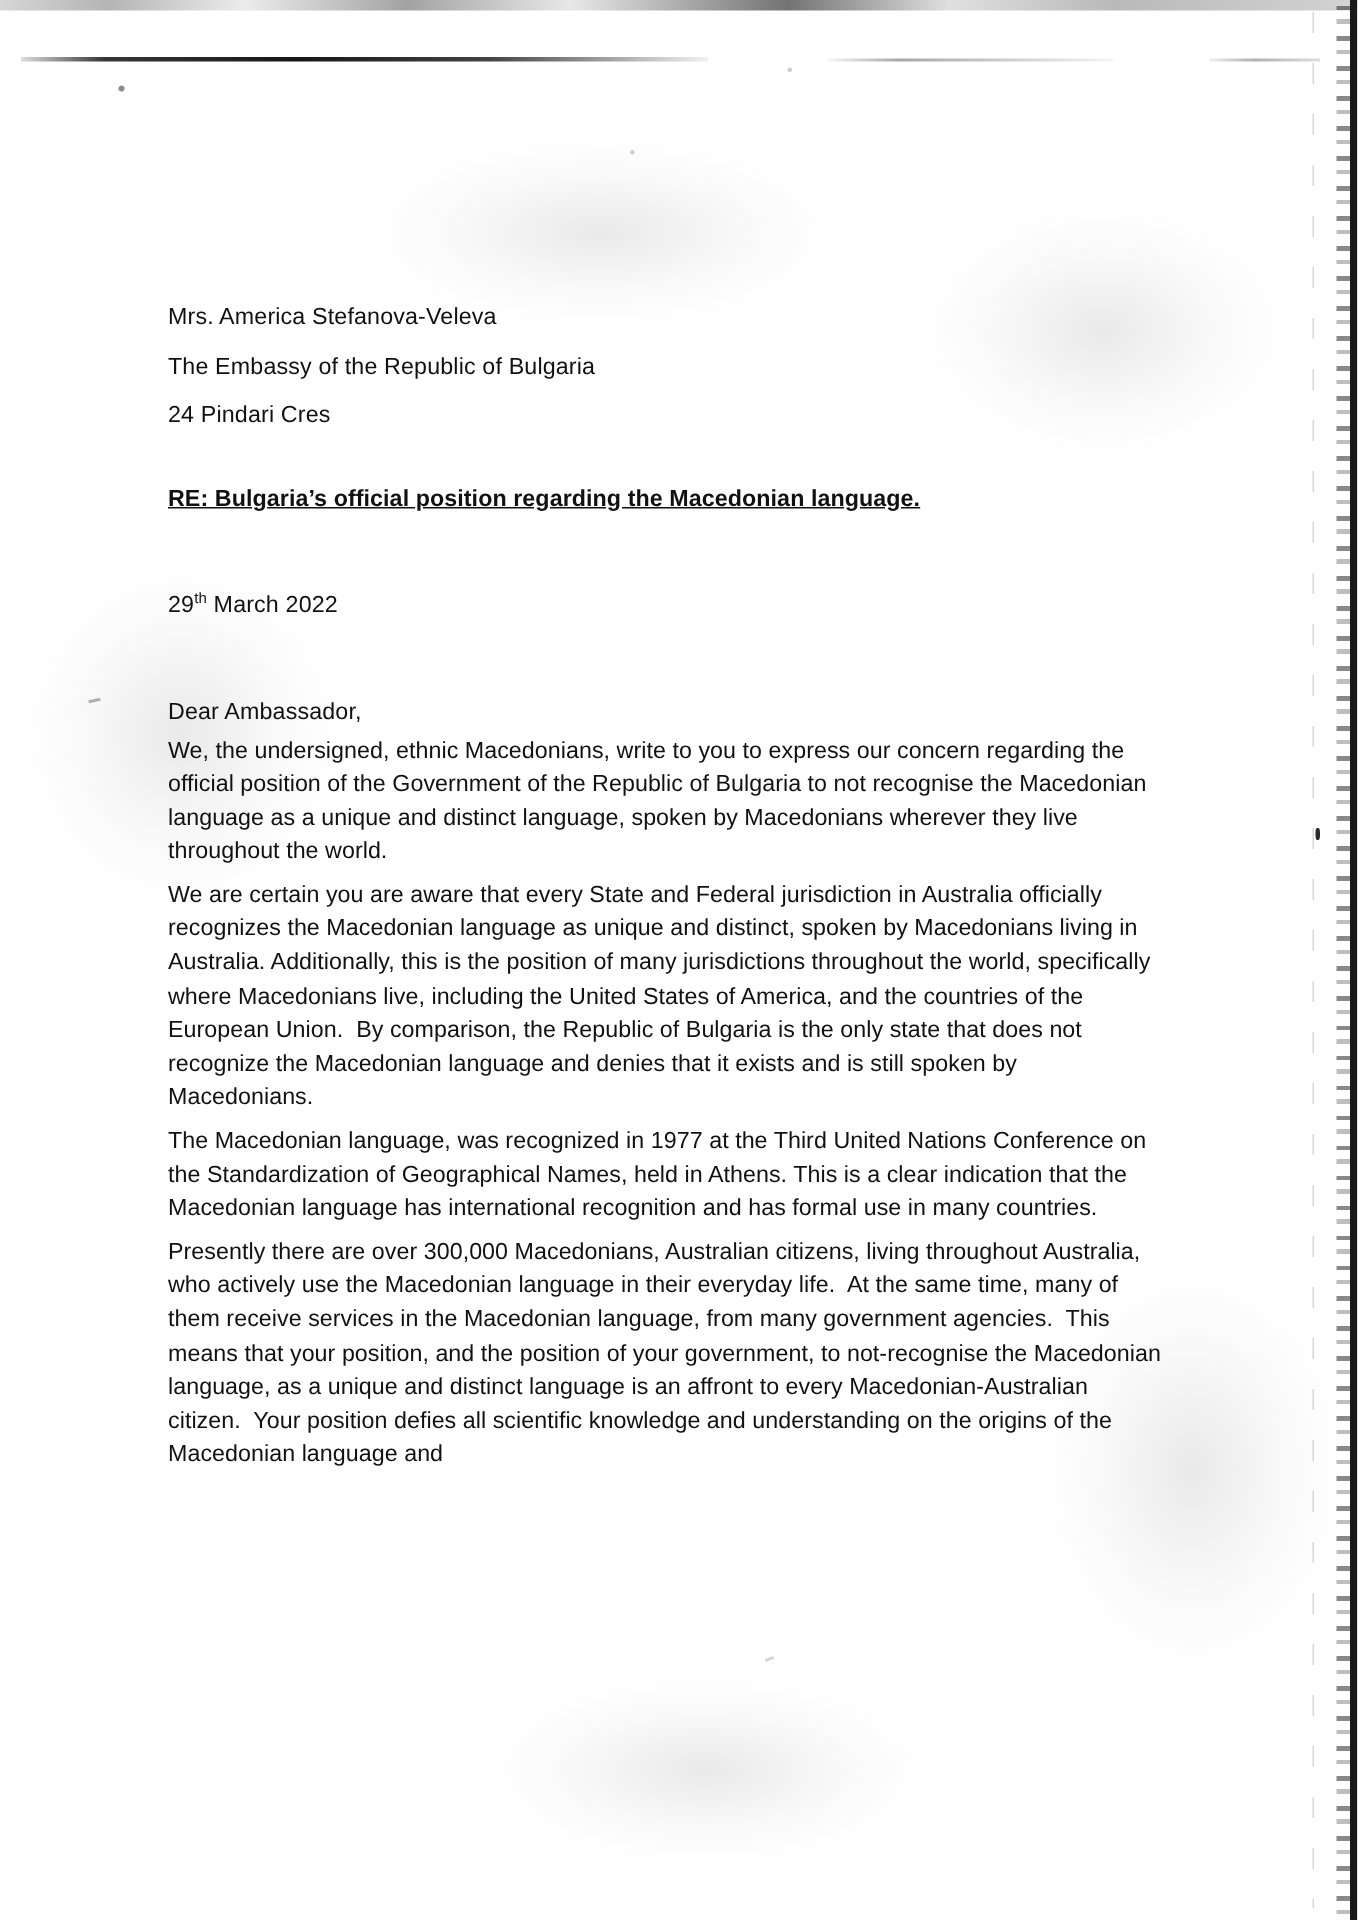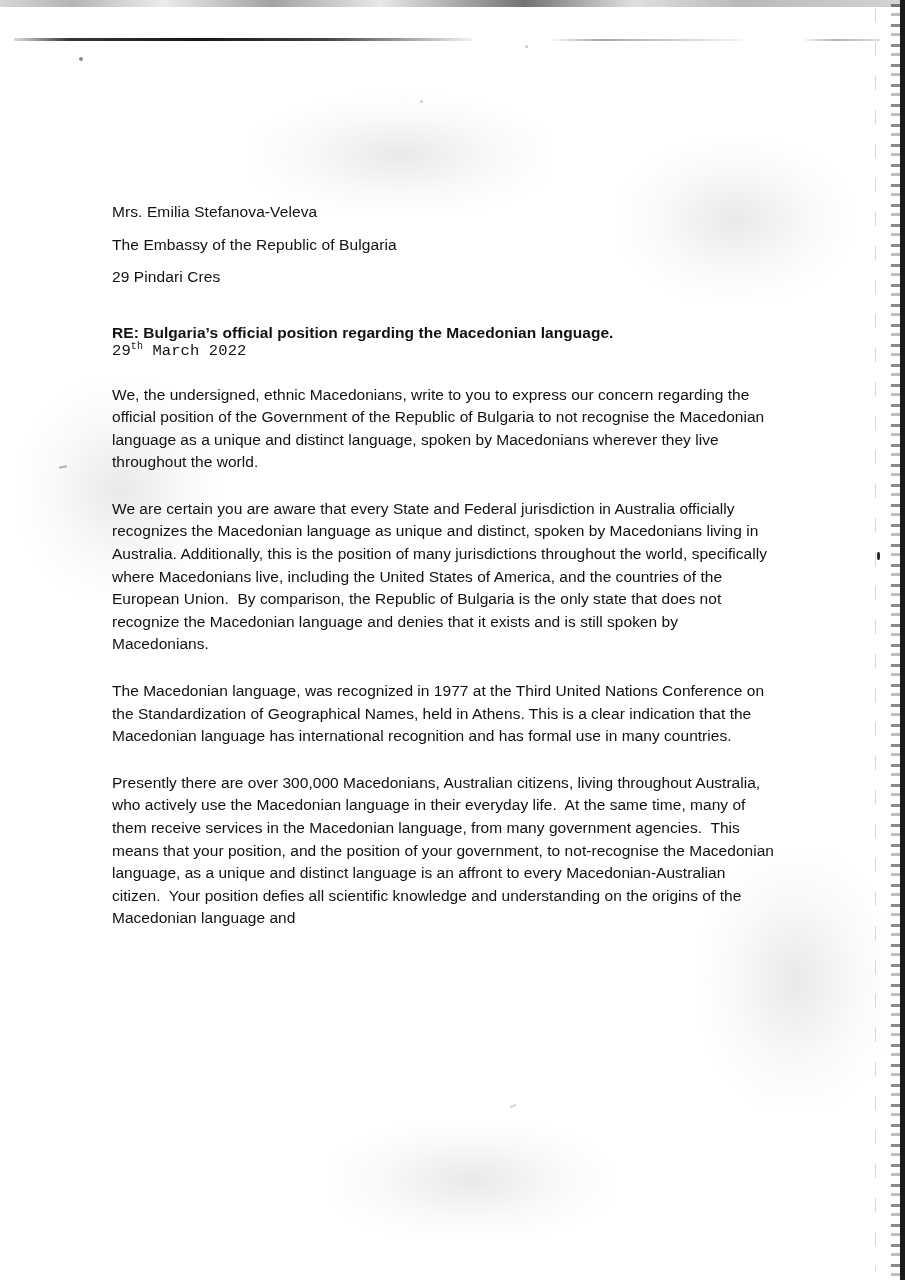--- a/index.html
+++ b/index.html
@@ -157,44 +157,45 @@
     letter-spacing: 0.1px;
     white-space: nowrap;
   }
 
   .subject {
     font-size: 15.5px;
     font-weight: bold;
     letter-spacing: 0.05px;
     margin-top: 30px;
     white-space: nowrap;
+    text-decoration: underline;
   }
 
   .date {
     font-size: 15.5px;
+    margin-top: 53px;
     letter-spacing: 0.1px;
-    font-family: Liberation Mono, monospace;
   }
   .date sup {
     font-size: 10px;
     vertical-align: super;
     line-height: 0;
   }
 
   .salutation {
     font-size: 15.5px;
     margin-top: 53px;
     letter-spacing: 0.1px;
   }
 
   .para {
     font-size: 15.5px;
     line-height: 22.6px;
     letter-spacing: 0.03px;
-    margin-top: 24px;
+    margin-top: 6px;
     text-align: left;
     white-space: pre-wrap;
   }
 </style>
 </head>
 <body>
 
 <div class="page">
 
   <div class="scan-top-band"></div>
@@ -214,29 +215,30 @@
   <div class="speck speck-1"></div>
   <div class="speck speck-2"></div>
   <div class="speck speck-3"></div>
   <div class="speck speck-4"></div>
   <div class="speck speck-5"></div>
   <div class="speck speck-6"></div>
 
   <div class="letter">
 
     <div class="addr-block">
-      <div class="addr-line">Mrs. Emilia Stefanova-Veleva</div>
+      <div class="addr-line">Mrs. America Stefanova-Veleva</div>
       <div class="addr-line">The Embassy of the Republic of Bulgaria</div>
-      <div class="addr-line">29 Pindari Cres</div>
+      <div class="addr-line">24 Pindari Cres</div>
     </div>
 
     <div class="subject">RE: Bulgaria’s official position regarding the Macedonian language.</div>
 
     <div class="date"><span>29</span><sup>th</sup><span> March 2022</span></div>
 
+    <div class="salutation">Dear Ambassador,</div>
 
     <div class="para">We, the undersigned, ethnic Macedonians, write to you to express our concern regarding the official position of the Government of the Republic of Bulgaria to not recognise the Macedonian language as a unique and distinct language, spoken by Macedonians wherever they live throughout the world.</div>
     <div class="para">We are certain you are aware that every State and Federal jurisdiction in Australia officially recognizes the Macedonian language as unique and distinct, spoken by Macedonians living in Australia. Additionally, this is the position of many jurisdictions throughout the world, specifically where Macedonians live, including the United States of America, and the countries of the European Union.  By comparison, the Republic of Bulgaria is the only state that does not recognize the Macedonian language and denies that it exists and is still spoken by Macedonians.</div>
     <div class="para">The Macedonian language, was recognized in 1977 at the Third United Nations Conference on the Standardization of Geographical Names, held in Athens. This is a clear indication that the Macedonian language has international recognition and has formal use in many countries.</div>
     <div class="para">Presently there are over 300,000 Macedonians, Australian citizens, living throughout Australia, who actively use the Macedonian language in their everyday life.  At the same time, many of them receive services in the Macedonian language, from many government agencies.  This means that your position, and the position of your government, to not-recognise the Macedonian language, as a unique and distinct language is an affront to every Macedonian-Australian citizen.  Your position defies all scientific knowledge and understanding on the origins of the Macedonian language and</div>
 
   </div>
 
 </div>
 

